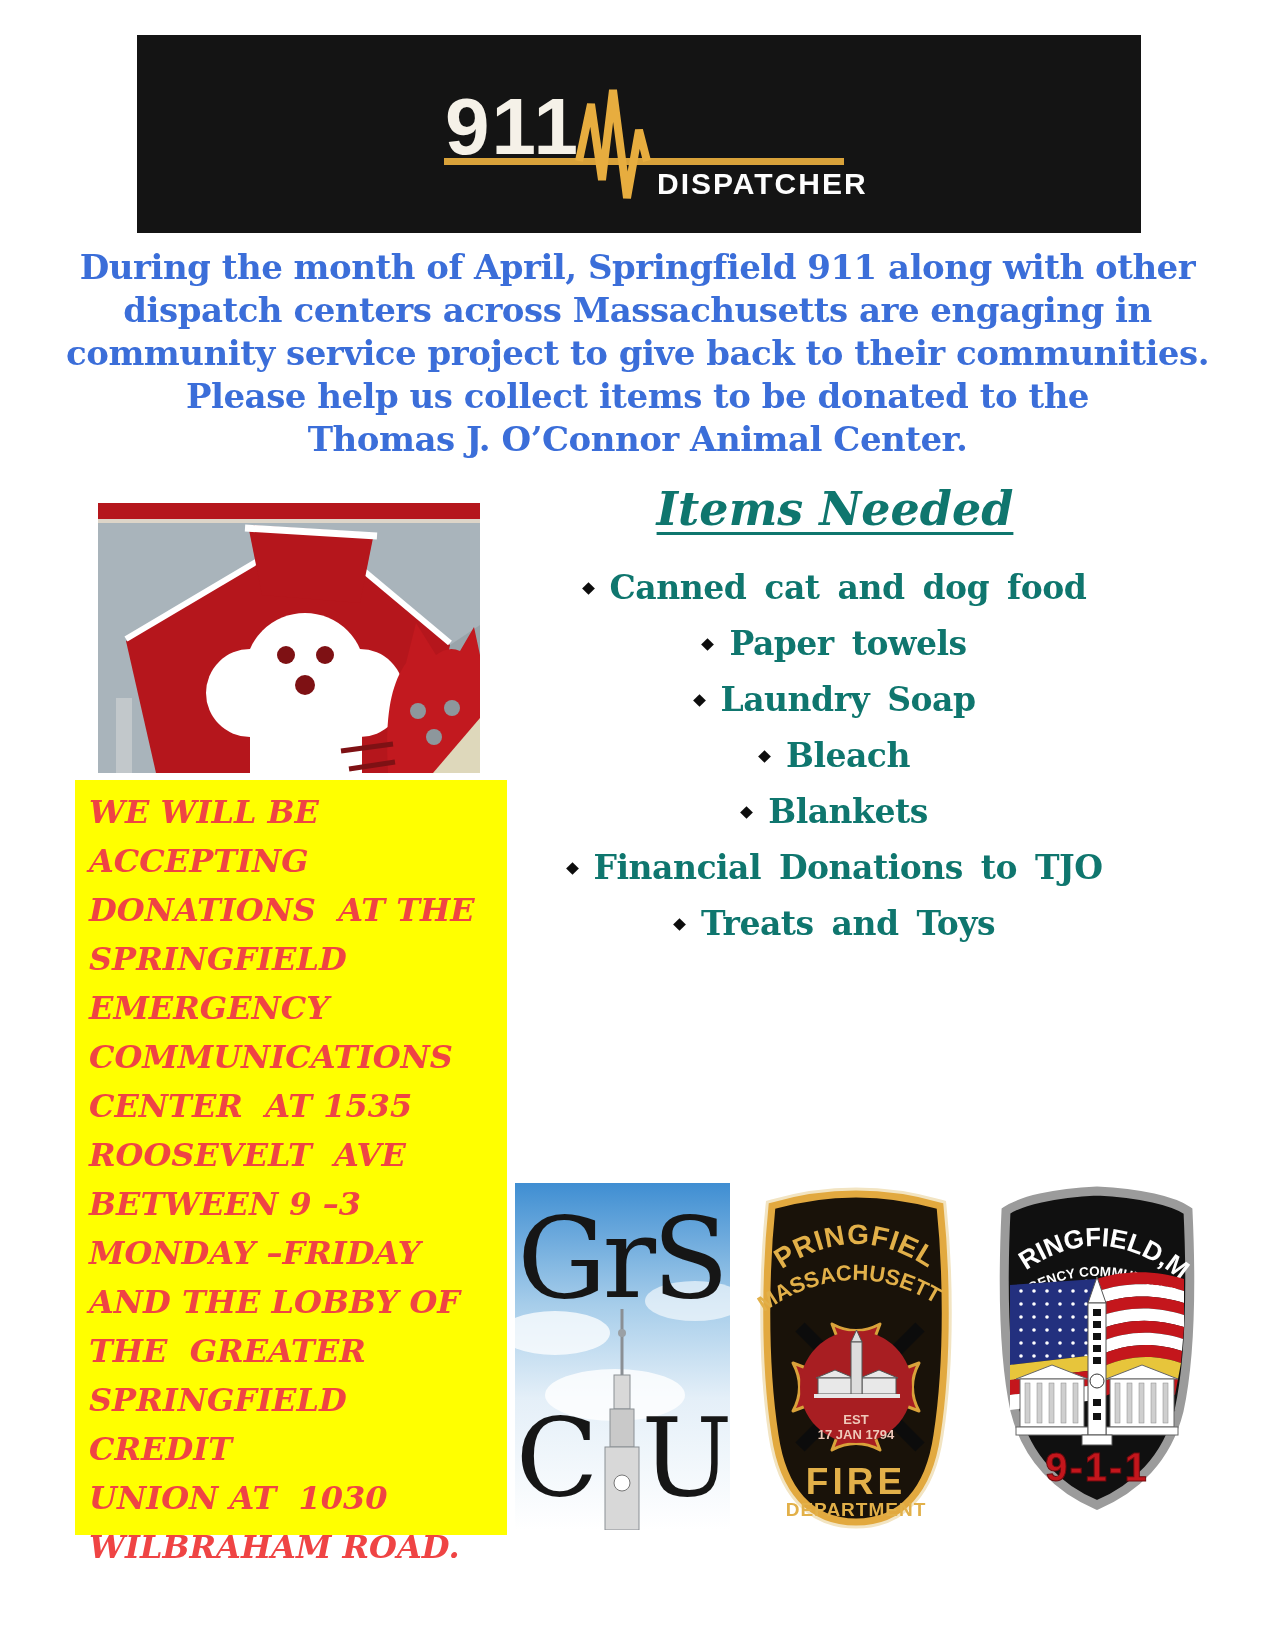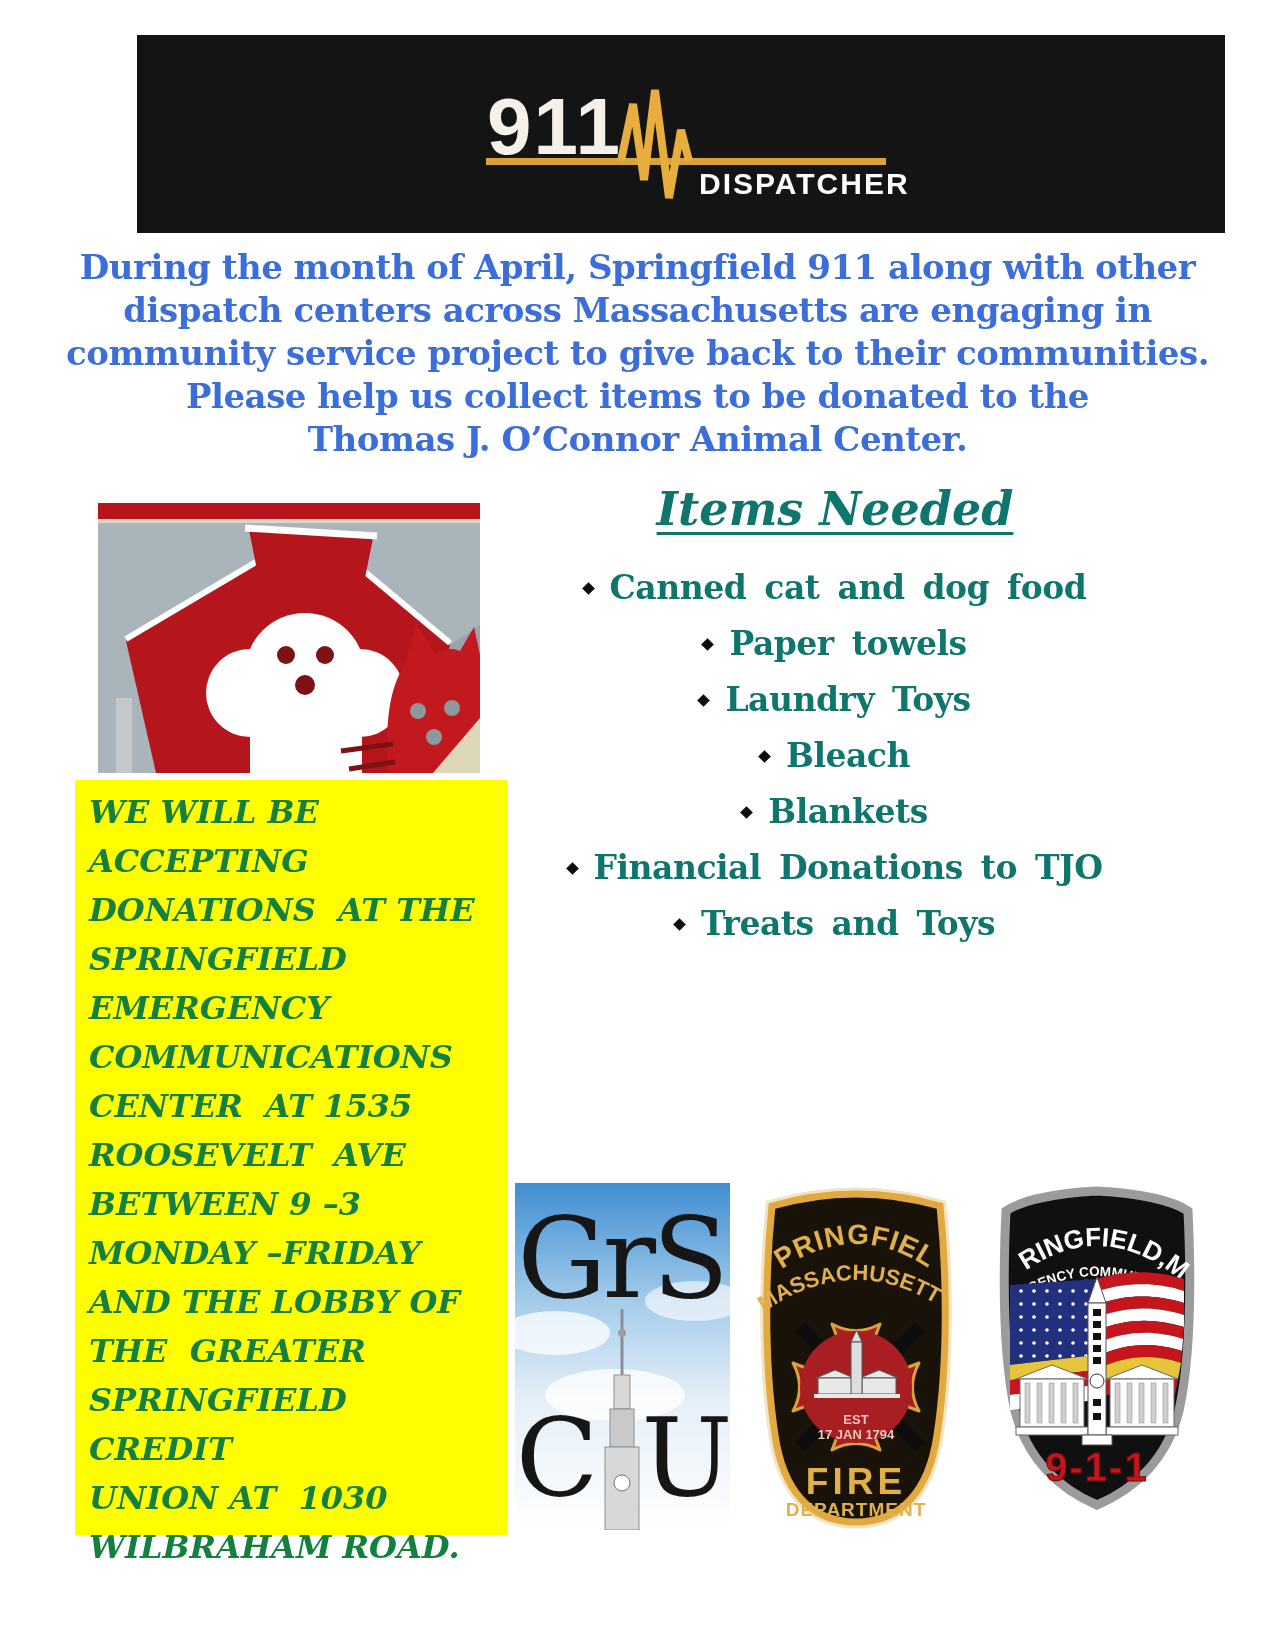--- a/index.html
+++ b/index.html
@@ -1,20 +1,20 @@
 <!DOCTYPE html>
 <html><head>
 <meta charset="utf-8">
 <style>
   html,body{margin:0;padding:0;background:#ffffff;}
   .page{position:relative;width:1275px;height:1650px;background:#ffffff;overflow:hidden;
         font-family:"DejaVu Serif",serif;}
 
   
-  .banner{position:absolute;left:137px;top:35px;width:1088px;height:198px;background:#141414;
+  .banner{position:absolute;left:137px;top:35px;width:1004px;height:198px;background:#141414;
           display:flex;align-items:center;justify-content:center;}
   .banner svg{width:500px;height:140px;display:block;}
 
   
   .intro{position:absolute;left:0;top:246px;width:100%;text-align:center;
          font-weight:bold;font-size:34px;line-height:43px;color:#3b6ed9;
          white-space:pre-line;letter-spacing:-0.5px;}
 
   
   .pet{position:absolute;left:98px;top:503px;width:382px;height:270px;}
@@ -27,21 +27,21 @@
                margin:0 0 16px 0;}
   .items-list{list-style:none;margin:8px;padding:0;font-weight:bold;font-size:33px;
               letter-spacing:-0.5px;word-spacing:7px;}
   .items-list li{line-height:56px;}
   .diamond{display:inline-block;width:9px;height:9px;background:#0d0d0d;
            transform:rotate(45deg);margin-right:17px;vertical-align:6px;}
 
   
   .notice{position:absolute;left:75px;top:780px;width:432px;height:755px;background:#ffff00;
           box-sizing:border-box;padding:8px 14px;font-style:italic;font-weight:bold;
-          font-size:32px;line-height:49px;color:#15803d;white-space:pre-wrap;}
+          font-size:32px;line-height:49px;color:#ef4444;white-space:pre-wrap;}
 
   
   .logo{position:absolute;padding-left:28px;}
   .logo svg{width:100%;height:100%;display:block;}
   .grscu{left:487px;top:1183px;width:215px;height:347px;}
   .fire{left:712px;top:1172px;width:232px;height:368px;}
   .p911{left:950px;top:1183px;width:238px;height:332px;}
 </style>
 </head>
 <body>
@@ -98,21 +98,21 @@
       </g>
       <polygon points="382,215 382,270 335,270" fill="#ded8bb"></polygon>
     </svg>
   </div>
 
   <div class="items">
     <div class="items-title">Items Needed</div>
     <ul class="items-list">
       <li><span class="diamond"></span><span>Canned cat and dog food</span></li>
       <li><span class="diamond"></span><span>Paper towels</span></li>
-      <li><span class="diamond"></span><span>Laundry Toys</span></li>
+      <li><span class="diamond"></span><span>Laundry Soap</span></li>
       <li><span class="diamond"></span><span>Bleach</span></li>
       <li><span class="diamond"></span><span>Blankets</span></li>
       <li><span class="diamond"></span><span>Financial Donations to TJO</span></li>
       <li><span class="diamond"></span><span>Treats and Toys</span></li>
     </ul>
   </div>
 
   <div class="notice">WE WILL BE
 ACCEPTING
 DONATIONS  AT THE

